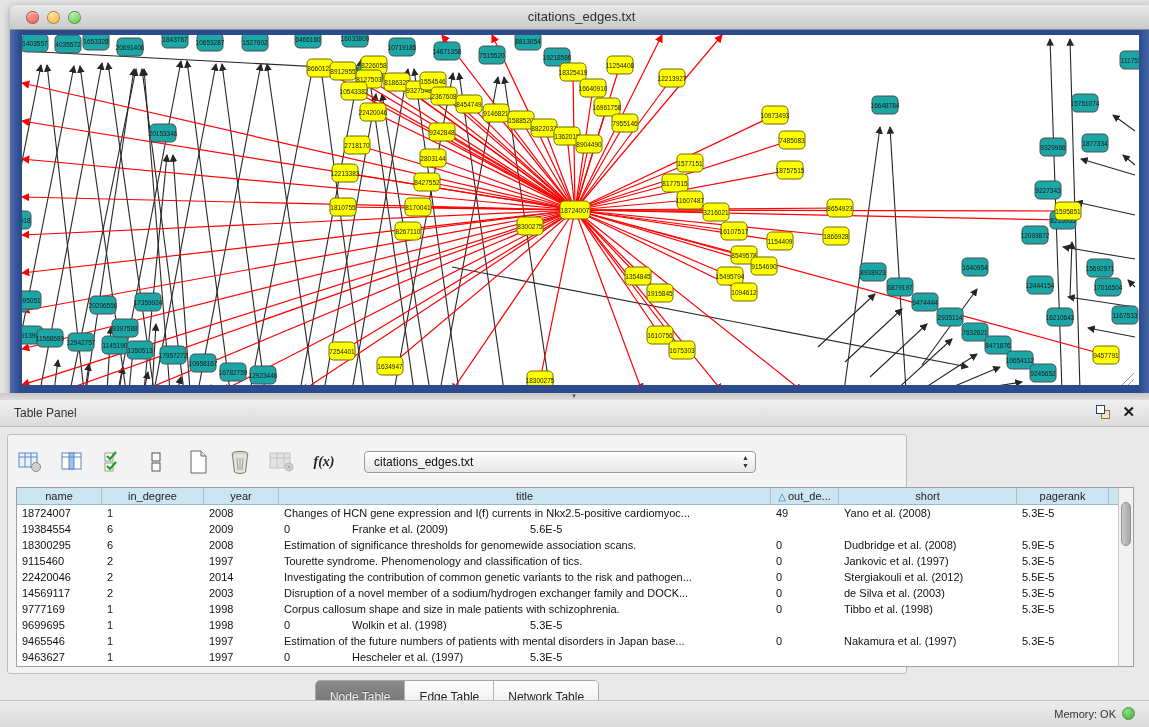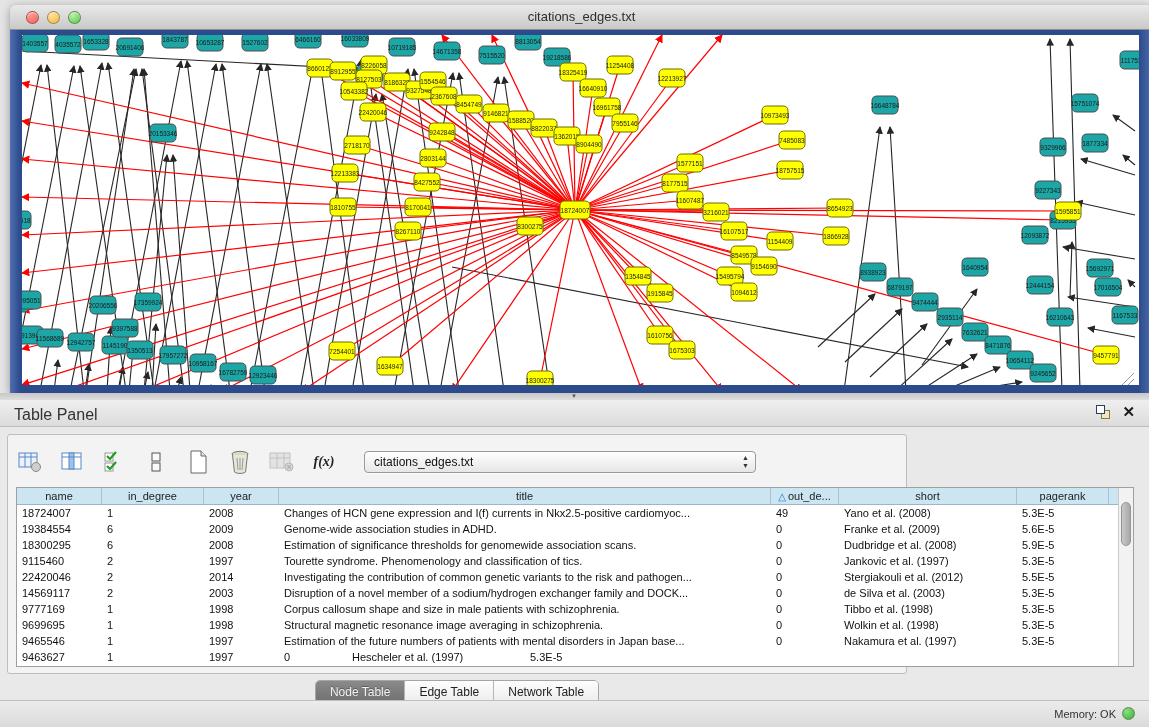--- a/index.html
+++ b/index.html
@@ -28,21 +28,21 @@
   .node-t { fill:#1ca6a6; stroke:#4d4d4d; stroke-width:1; }
   .node-y { fill:#ffff00; stroke:#6b6b00; stroke-width:1; }
   .nlabel { font-size:6.5px; fill:#1a1a1a; text-anchor:middle; font-family:"Liberation Sans",sans-serif; }
 
   
   .sash { position:absolute; left:0; top:393px; width:1149px; height:7px;
     background:linear-gradient(#c7c7c7,#dedede); }
   .sash-handle { position:absolute; left:568px; top:0; width:12px; height:6px; color:#555; font-size:7px; line-height:6px; text-align:center;}
   .panel-header { position:absolute; left:0; top:400px; width:1149px; height:27px;
     background:linear-gradient(#efefef,#dcdcdc); border-bottom:1px solid #bdbdbd; }
-  .panel-title { position:absolute; left:14px; top:6px; font-size:16px; color:#333; }
+  .panel-title { position:absolute; left:14px; top:6px; font-size:12px; color:#333; }
   .panel-header-icons { position:absolute; right:14px; top:5px; display:flex; gap:12px; align-items:center;}
   .float-icon { position:relative; width:14px; height:14px; }
   .float-icon .sq1{position:absolute;left:0;top:0;width:9px;height:9px;border:1px solid #2a3f66;background:#fff;}
   .float-icon .sq2{position:absolute;right:0;bottom:0;width:9px;height:9px;border:1px solid #8a7a3a;background:#efe7c8;}
   .close-x { font-size:15px; font-weight:bold; color:#1a1a1a; line-height:14px; cursor:default;}
 
   .panel-body { position:absolute; left:0; top:427px; width:1149px; height:273px; background:#e9e9e9; }
   .content-card { position:absolute; left:7px; top:7px; width:900px; height:240px;
     background:#f3f3f3; border:1px solid #bdbdbd; border-radius:3px; }
   .toolbar { position:absolute; left:8px; top:8px; height:38px; display:flex; align-items:center; gap:14px; }
@@ -64,21 +64,21 @@
   .trow { display:flex; height:16px; }
   .td { font-size:11px; color:#111; line-height:16px; padding-left:5px;
     overflow:hidden; white-space:nowrap; }
   .vscroll { width:15px; background:#f2f2f2; border-left:1px solid #c9c9c9; position:relative;}
   .vthumb { position:absolute; left:2px; top:14px; width:10px; height:44px; border-radius:5px;
     background:linear-gradient(90deg,#c9c9c9,#a8a8a8); border:1px solid #949494;}
 
   .tabbar { position:absolute; left:0; top:245px; width:100%; display:flex; justify-content:center; }
   .tabs { display:flex; border:1px solid #a5a5a5; border-radius:5px; overflow:hidden;
     background:#fdfdfd; box-shadow:0 1px 1px rgba(255,255,255,.8);}
-  .tab { font-size:12px; padding:4px 14px; color:#222; border-right:1px solid #b5b5b5; background:linear-gradient(#fdfdfd,#ececec); }
+  .tab { font-size:12px; padding:9px 14px; color:#222; border-right:1px solid #b5b5b5; background:linear-gradient(#fdfdfd,#ececec); }
   .tab:last-child{border-right:none;text-align:right;}
   .tab.active { background:linear-gradient(#8a8a8a,#6f6f6f); color:#f2f2f2; text-shadow:0 -1px 0 rgba(0,0,0,.3);}
 
   .statusbar { position:absolute; left:0; top:700px; width:1149px; height:27px;
     background:linear-gradient(#ececec,#dadada); border-top:1px solid #bfbfbf; }
   .mem { position:absolute; right:14px; top:6px; display:flex; align-items:center; gap:6px; }
   .mem-label { font-size:11px; color:#333; }
   .mem-dot { width:13px; height:13px; border-radius:50%;
     background:radial-gradient(circle at 35% 30%, #8ee07f, #3aae3a); border:1px solid #5c8a5c; }
 </style>
@@ -578,21 +578,20 @@
               <div class="td" style="width: 75px;">2008</div>
               <div class="td" style="width: 492px;">Changes of HCN gene expression and I(f) currents in Nkx2.5-positive cardiomyoc...</div>
               <div class="td" style="width: 68px;">49</div>
               <div class="td" style="width: 178px;">Yano et al. (2008)</div>
               <div class="td" style="width: 92px;">5.3E-5</div>
             </div>
             <div class="trow">
               <div class="td" style="width: 85px;">19384554</div>
               <div class="td" style="width: 102px;">6</div>
               <div class="td" style="width: 75px;">2009</div>
-              <div class="td" style="width: 492px;">Genome-wide association studies in ADHD.</div>
               <div class="td" style="width: 68px;">0</div>
               <div class="td" style="width: 178px;">Franke et al. (2009)</div>
               <div class="td" style="width: 92px;">5.6E-5</div>
             </div>
             <div class="trow">
               <div class="td" style="width: 85px;">18300295</div>
               <div class="td" style="width: 102px;">6</div>
               <div class="td" style="width: 75px;">2008</div>
               <div class="td" style="width: 492px;">Estimation of significance thresholds for genomewide association scans.</div>
               <div class="td" style="width: 68px;">0</div>
@@ -632,21 +631,20 @@
               <div class="td" style="width: 75px;">1998</div>
               <div class="td" style="width: 492px;">Corpus callosum shape and size in male patients with schizophrenia.</div>
               <div class="td" style="width: 68px;">0</div>
               <div class="td" style="width: 178px;">Tibbo et al. (1998)</div>
               <div class="td" style="width: 92px;">5.3E-5</div>
             </div>
             <div class="trow">
               <div class="td" style="width: 85px;">9699695</div>
               <div class="td" style="width: 102px;">1</div>
               <div class="td" style="width: 75px;">1998</div>
-              <div class="td" style="width: 492px;">Structural magnetic resonance image averaging in schizophrenia.</div>
               <div class="td" style="width: 68px;">0</div>
               <div class="td" style="width: 178px;">Wolkin et al. (1998)</div>
               <div class="td" style="width: 92px;">5.3E-5</div>
             </div>
             <div class="trow">
               <div class="td" style="width: 85px;">9465546</div>
               <div class="td" style="width: 102px;">1</div>
               <div class="td" style="width: 75px;">1997</div>
               <div class="td" style="width: 492px;">Estimation of the future numbers of patients with mental disorders in Japan base...</div>
               <div class="td" style="width: 68px;">0</div>

